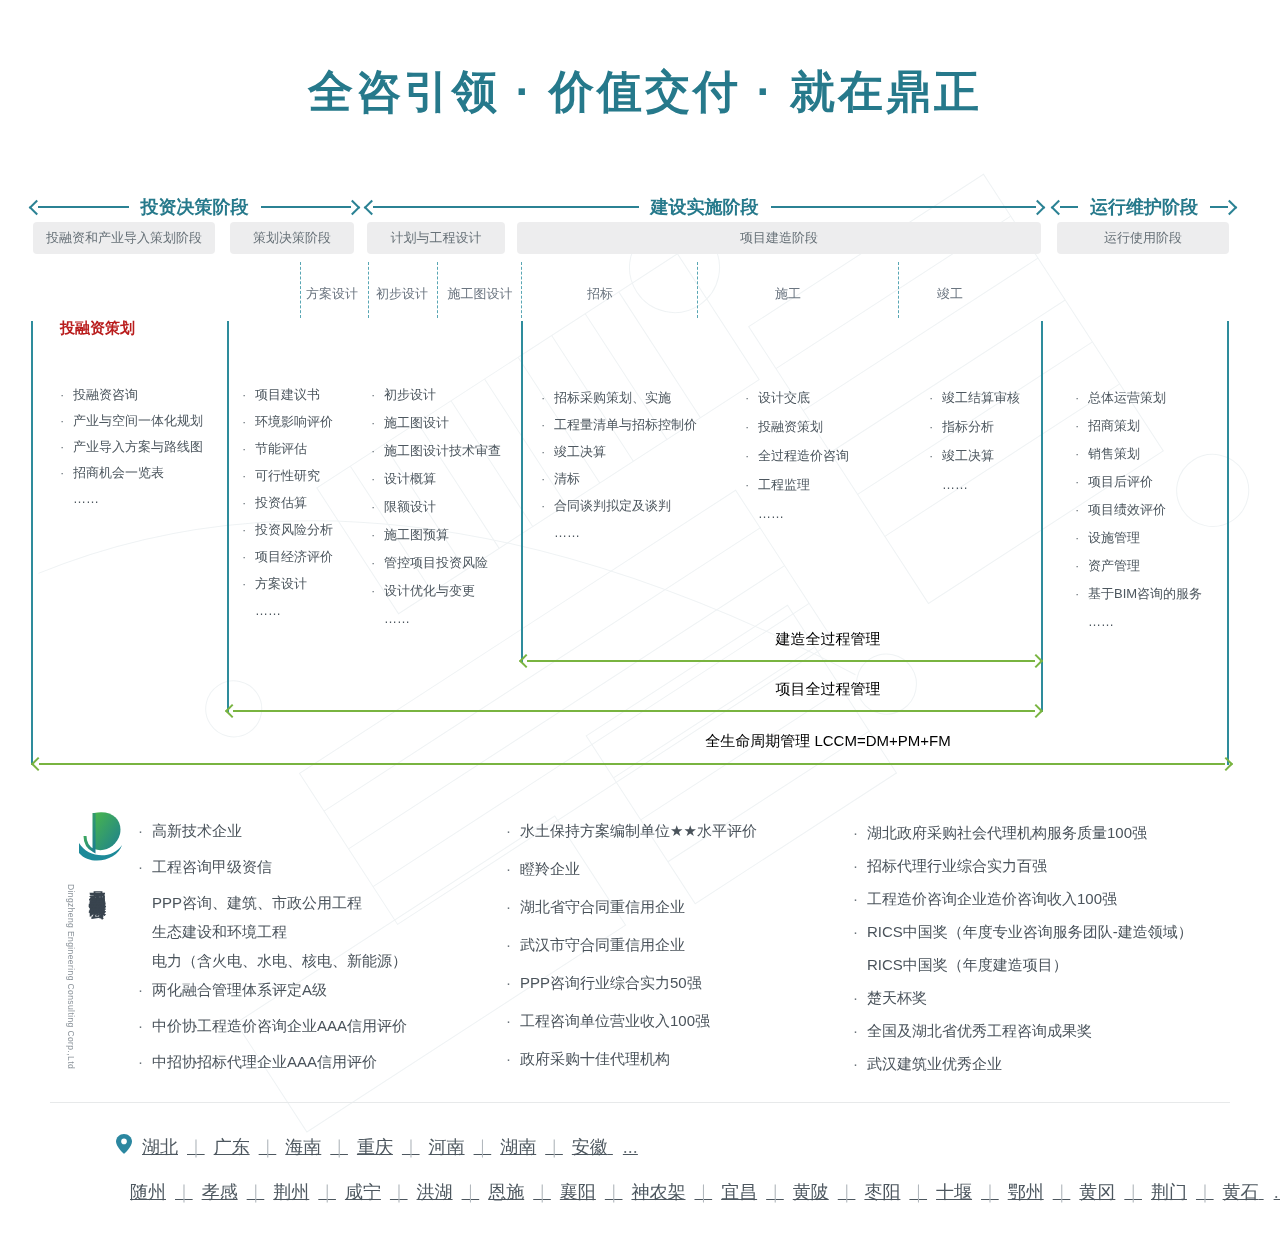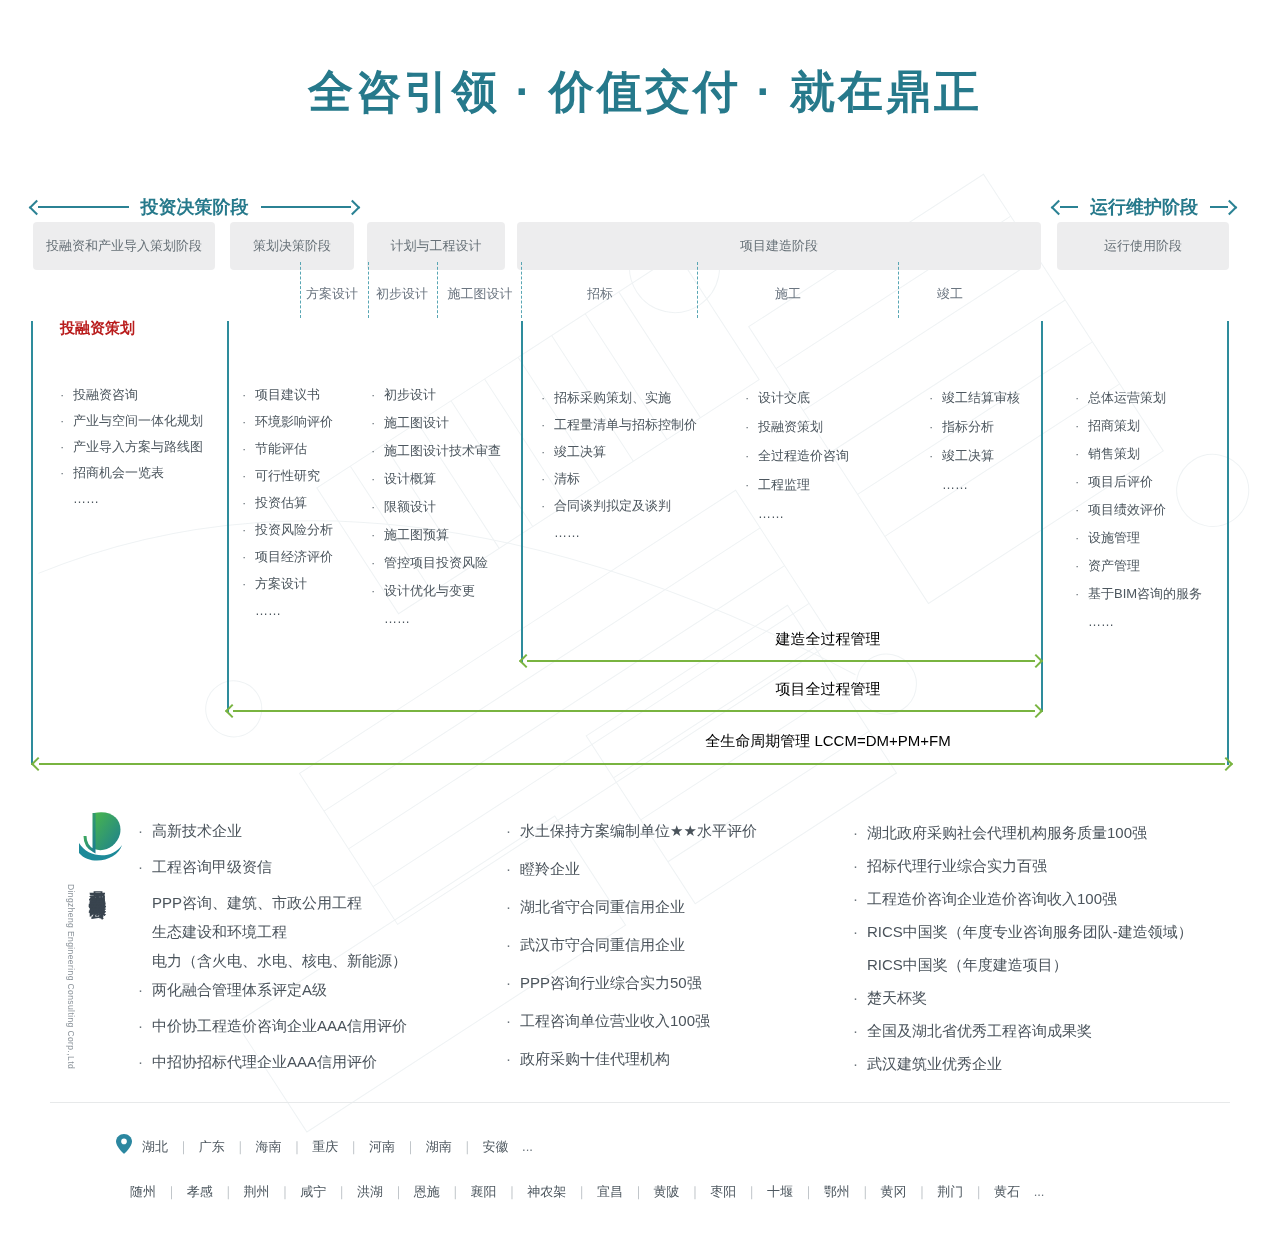--- a/index.html
+++ b/index.html
@@ -14,21 +14,21 @@
 
   
   .phase-arrow{position:absolute;top:198px;height:18px;display:flex;align-items:center;}
   .pa-line{flex:1;height:2px;background:#2b8294;}
   .pa-label{margin:0 12px;font-size:18px;font-weight:800;color:#26798b;white-space:nowrap;}
   .chev{width:9px;height:9px;border-left:2px solid #2b8294;border-bottom:2px solid #2b8294;flex:none;}
   .chev.cl{transform:rotate(45deg);margin-right:-4px;}
   .chev.cr{transform:rotate(225deg);margin-left:-4px;}
 
   
-  .stage-box{position:absolute;top:222px;height:48px;background:#ededee;border-radius:4px;
+  .stage-box{position:absolute;top:222px;height:32px;background:#ededee;border-radius:4px;
              display:flex;align-items:center;justify-content:center;font-size:13px;color:#667077;white-space:nowrap;}
 
   
   .substage{position:absolute;top:285px;transform:translateX(-50%);font-size:13px;color:#6b7580;white-space:nowrap;}
 
   
   .vdash{position:absolute;width:0;border-left:1px dashed #58a6b4;}
   .vline{position:absolute;width:2px;background:#2e8c9c;}
 
   
@@ -60,21 +60,21 @@
   .qlist .li{display:flex;font-size:15px;color:#4a535b;line-height:22px;white-space:nowrap;}
   .qlist .bullet{width:14px;flex:none;color:#6a737a;}
   .qlist .nb{padding-left:14px;}
   .q1 .li{margin-bottom:14px}.q1 .nb{margin-bottom:7px}
   .q2 .li{margin-bottom:16px}
   .q3 .li{margin-bottom:11px}
 
   
   .divider{position:absolute;left:50px;top:1102px;width:1180px;height:1px;background:#e7e9ea;}
   .pin{position:absolute;left:116px;top:1134px;}
-  .loc-row{position:absolute;font-size:13px;color:#4d575f;white-space:nowrap;line-height:22px;}
+  .loc-row{position:absolute;font-size:18px;color:#4d575f;white-space:nowrap;line-height:22px;text-decoration:underline;}
   .loc-row .sep{color:#b2b8bd;padding:0 9px;font-weight:400;}
   .loc-row .more{margin-left:10px;color:#6a737a;}
 </style>
 </head>
 <body>
 
 <div class="canvas">
 
   <svg class="bg-sketch" width="1280" height="1238">
     <g fill="none" stroke="#dfe6e9" stroke-width="1" opacity="0.5">
@@ -101,20 +101,27 @@
 
   <div class="title">全咨引领 · 价值交付 · 就在鼎正</div>
 
   <div class="phase-arrow" style="left:31px;width:327px">
     <span class="chev cl"></span>
     <span class="pa-line"></span>
     <span class="pa-label">投资决策阶段</span>
     <span class="pa-line"></span>
     <span class="chev cr"></span>
   </div>
+  <div class="phase-arrow" style="left:366px;width:677px">
+    <span class="chev cl"></span>
+    <span class="pa-line"></span>
+    <span class="pa-label">建设实施阶段</span>
+    <span class="pa-line"></span>
+    <span class="chev cr"></span>
+  </div>
   <div class="phase-arrow" style="left:1053px;width:182px">
     <span class="chev cl"></span>
     <span class="pa-line"></span>
     <span class="pa-label">运行维护阶段</span>
     <span class="pa-line"></span>
     <span class="chev cr"></span>
   </div>
 
   <div class="stage-box" style="left:33px;width:182px">投融资和产业导入策划阶段</div>
   <div class="stage-box" style="left:230px;width:124px">策划决策阶段</div>

